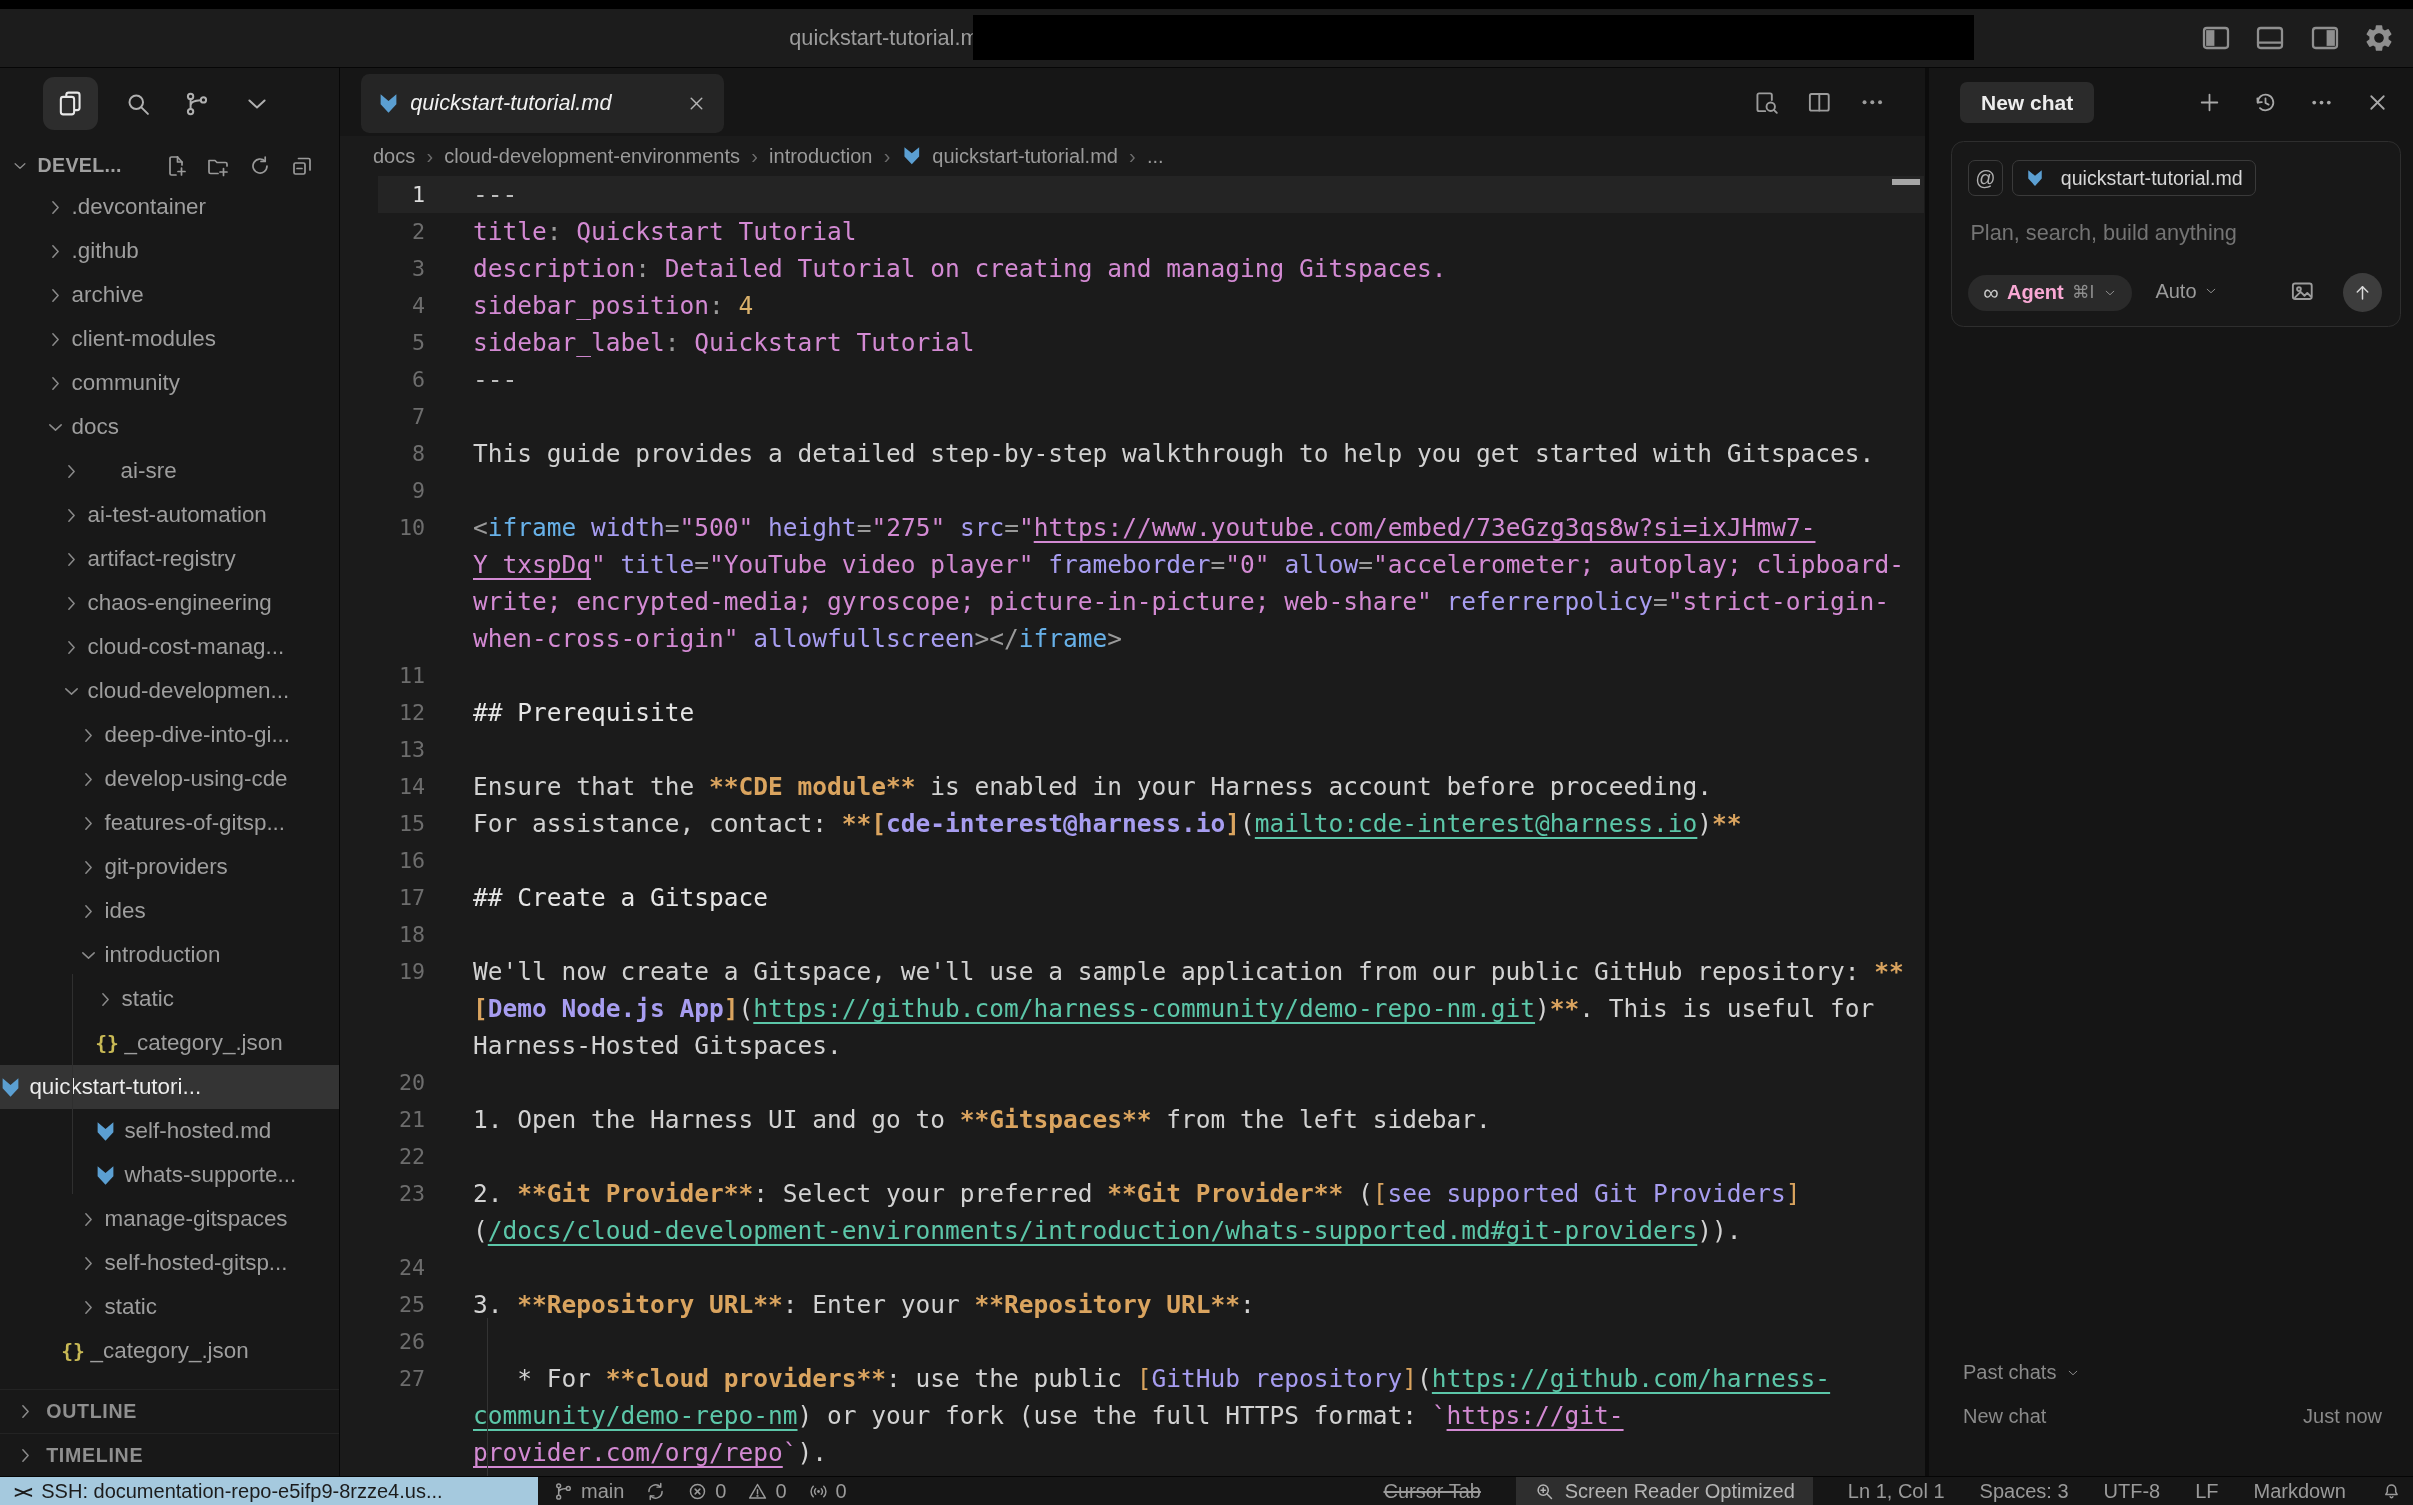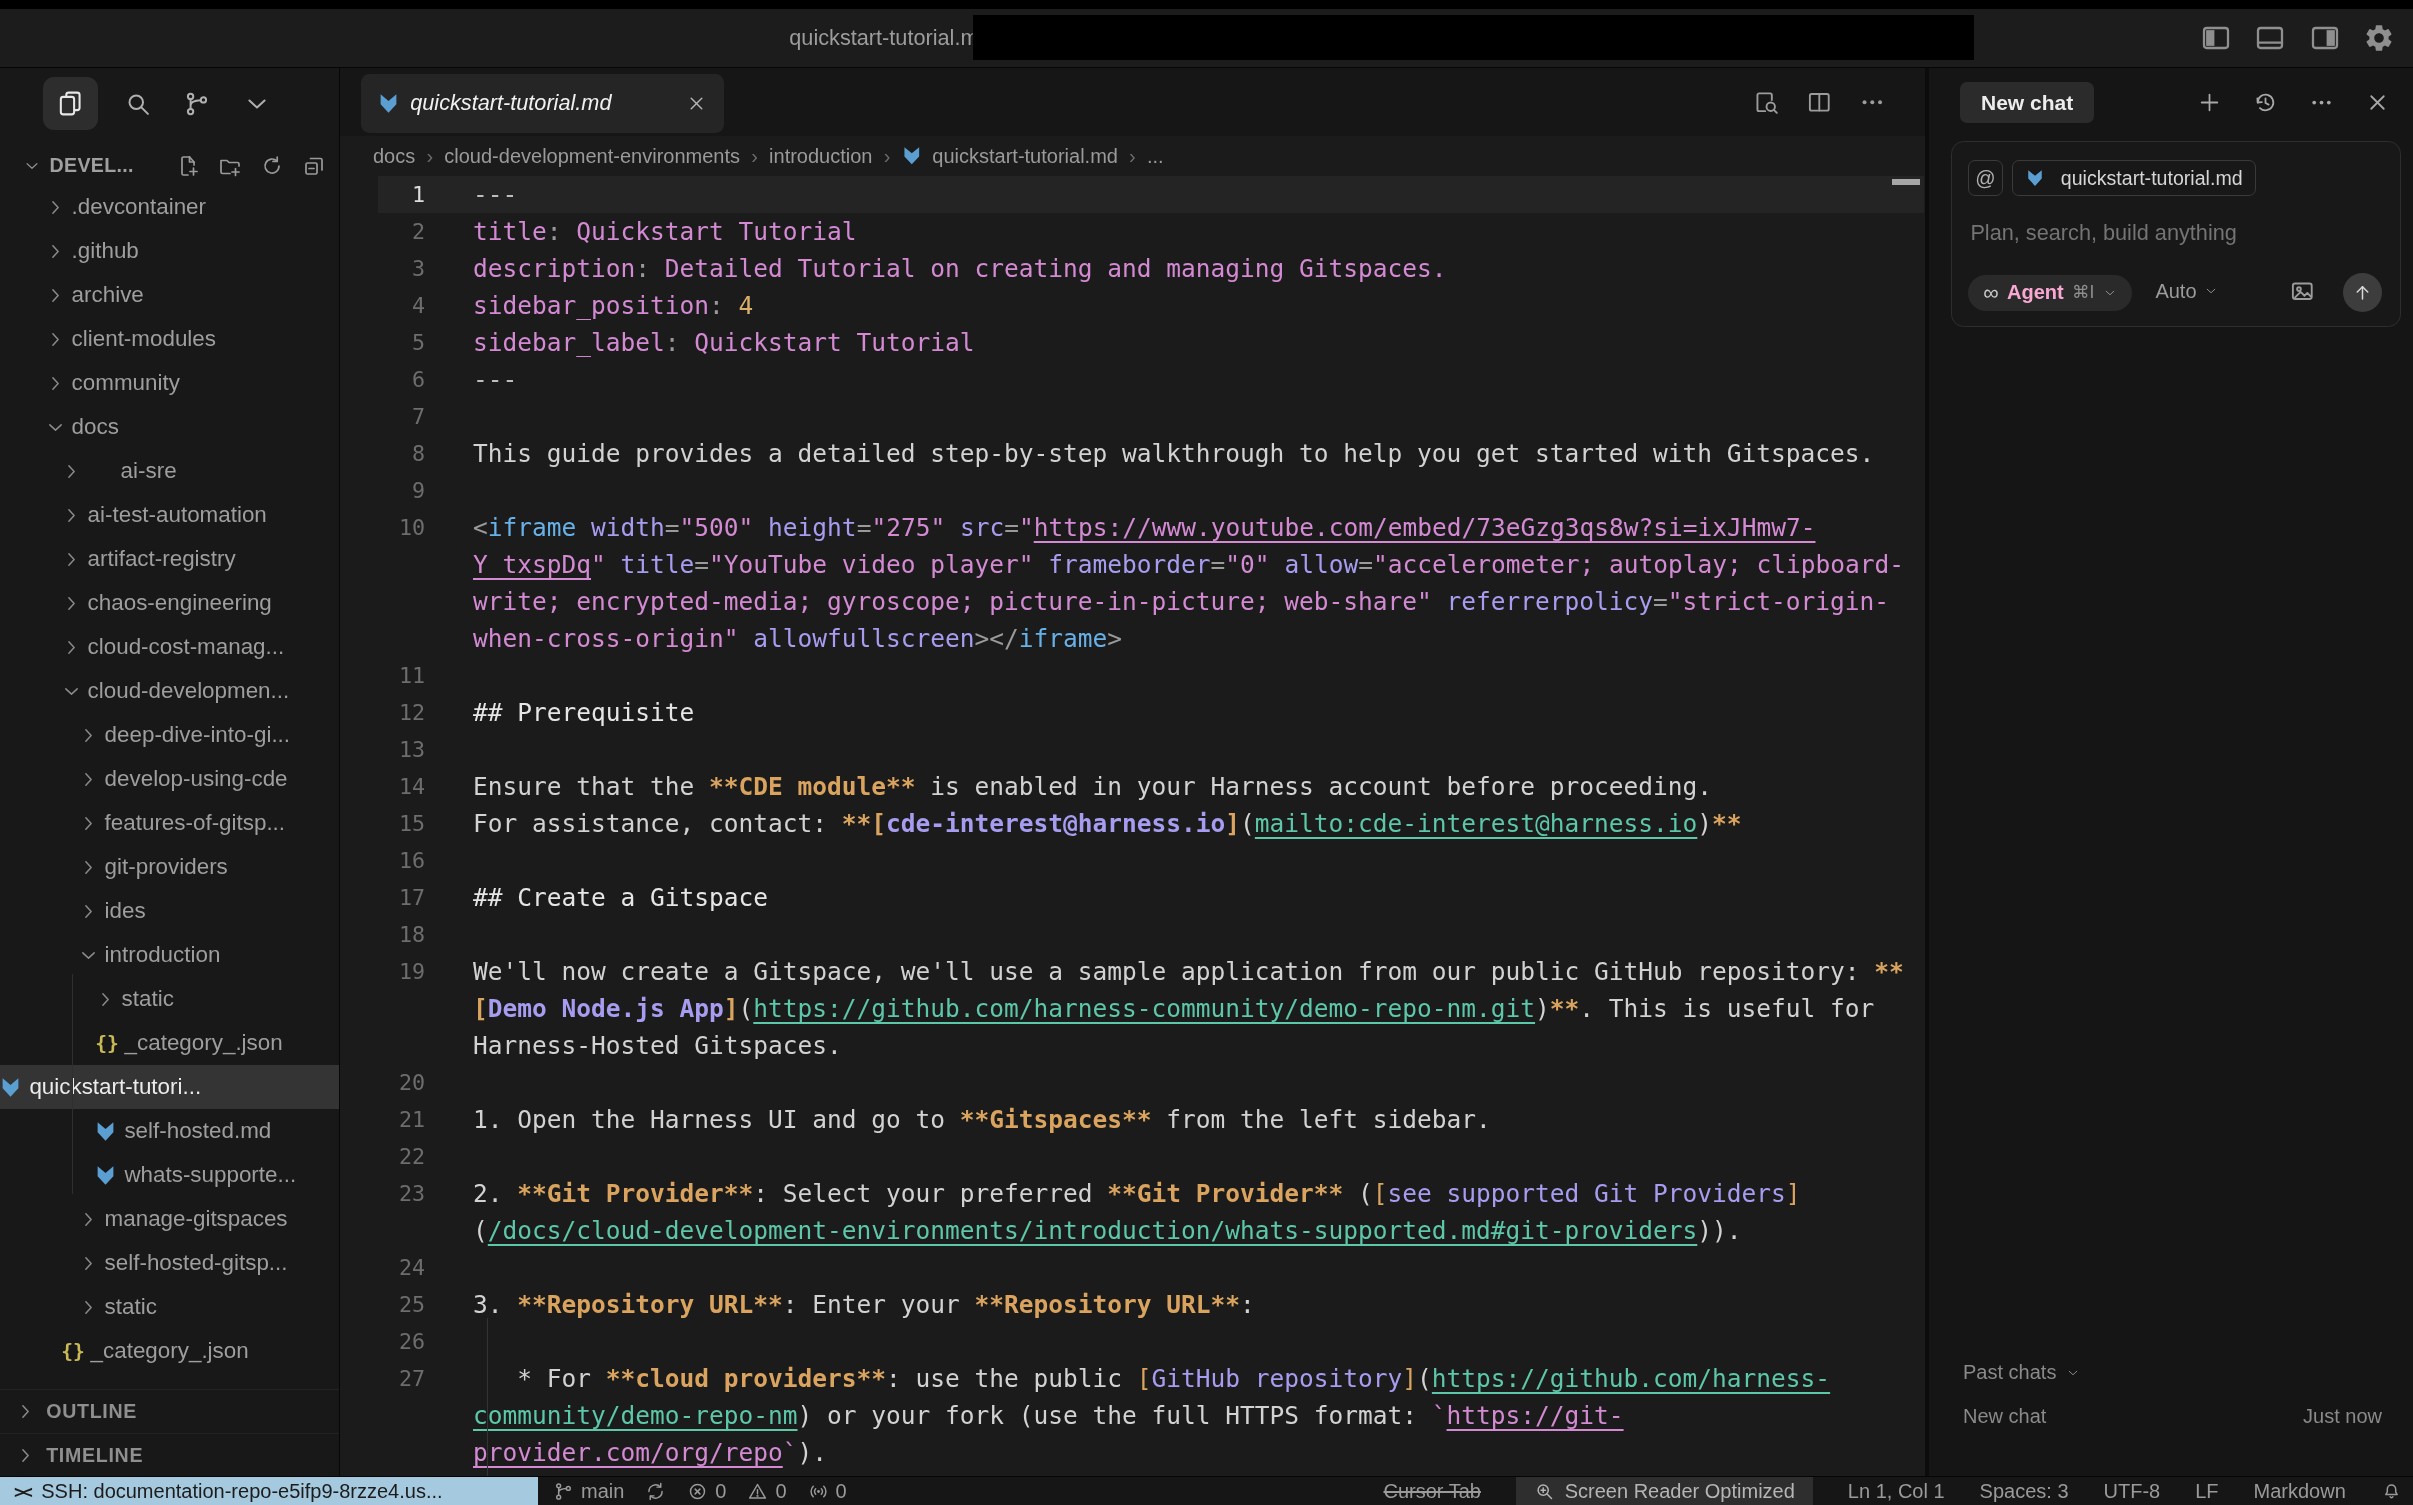--- a/index.html
+++ b/index.html
@@ -14,21 +14,21 @@
   #title{position:absolute;left:0;top:0;width:1163px;height:57px;line-height:57px;text-align:right;color:#9c9c9c;font-size:21.7px;}
   #redact{position:absolute;left:973px;top:6.3px;width:1001px;height:45px;background:#000;}
   #winicons{position:absolute;right:18px;top:0;height:57px;display:flex;align-items:center;gap:22.4px;color:#8f8f8f;}
   #winicons span{width:32px;height:32px;}
 
   
   #sidebar{position:absolute;left:0;top:68px;width:340px;height:1408px;background:#181818;border-right:1.4px solid #070707;box-sizing:border-box;}
   #actfiles{position:absolute;left:43px;top:9px;width:55px;height:53px;background:#2d2d2d;border-radius:11.2px;display:flex;align-items:center;justify-content:center;color:#e8e8e8;}
   #actfiles span{width:29px;height:29px;}
   .act{position:absolute;top:21.7px;width:28px;height:28px;color:#b0b0b0;}
-  #exphead{position:absolute;left:12px;top:77px;width:100%;height:41px;display:flex;align-items:center;gap:8.4px;padding:0 25px 0 11.2px;box-sizing:border-box;}
+  #exphead{position:absolute;left:0;top:77px;width:100%;height:41px;display:flex;align-items:center;gap:8.4px;padding:0 25px 0 11.2px;box-sizing:border-box;}
   #exphead .hchev{width:18px;height:18px;color:#8b8b8b;}
   #devlabel{font-size:19.6px;font-weight:700;color:#a0a0a0;letter-spacing:0.3px;}
   #expicons{margin-left:auto;display:flex;gap:18px;color:#9a9a9a;}
   #expicons span{width:24px;height:24px;}
   #tree{position:absolute;left:0;top:117px;width:100%;}
   .trow{height:44px;display:flex;align-items:center;font-size:22.4px;color:#9e9e9e;box-sizing:border-box;cursor:default;}
   .trow.sel{background:#343434;color:#ececec;}
   .tchev{width:21px;height:21px;margin-right:5.6px;color:#8b8b8b;}
   .ticon{width:21px;height:21px;margin-right:8.4px;}
   .braces{width:24px;margin-right:5.6px;text-align:center;color:#c9ba55;font-weight:700;font-size:19.6px;font-family:"DejaVu Sans Mono",monospace;}

